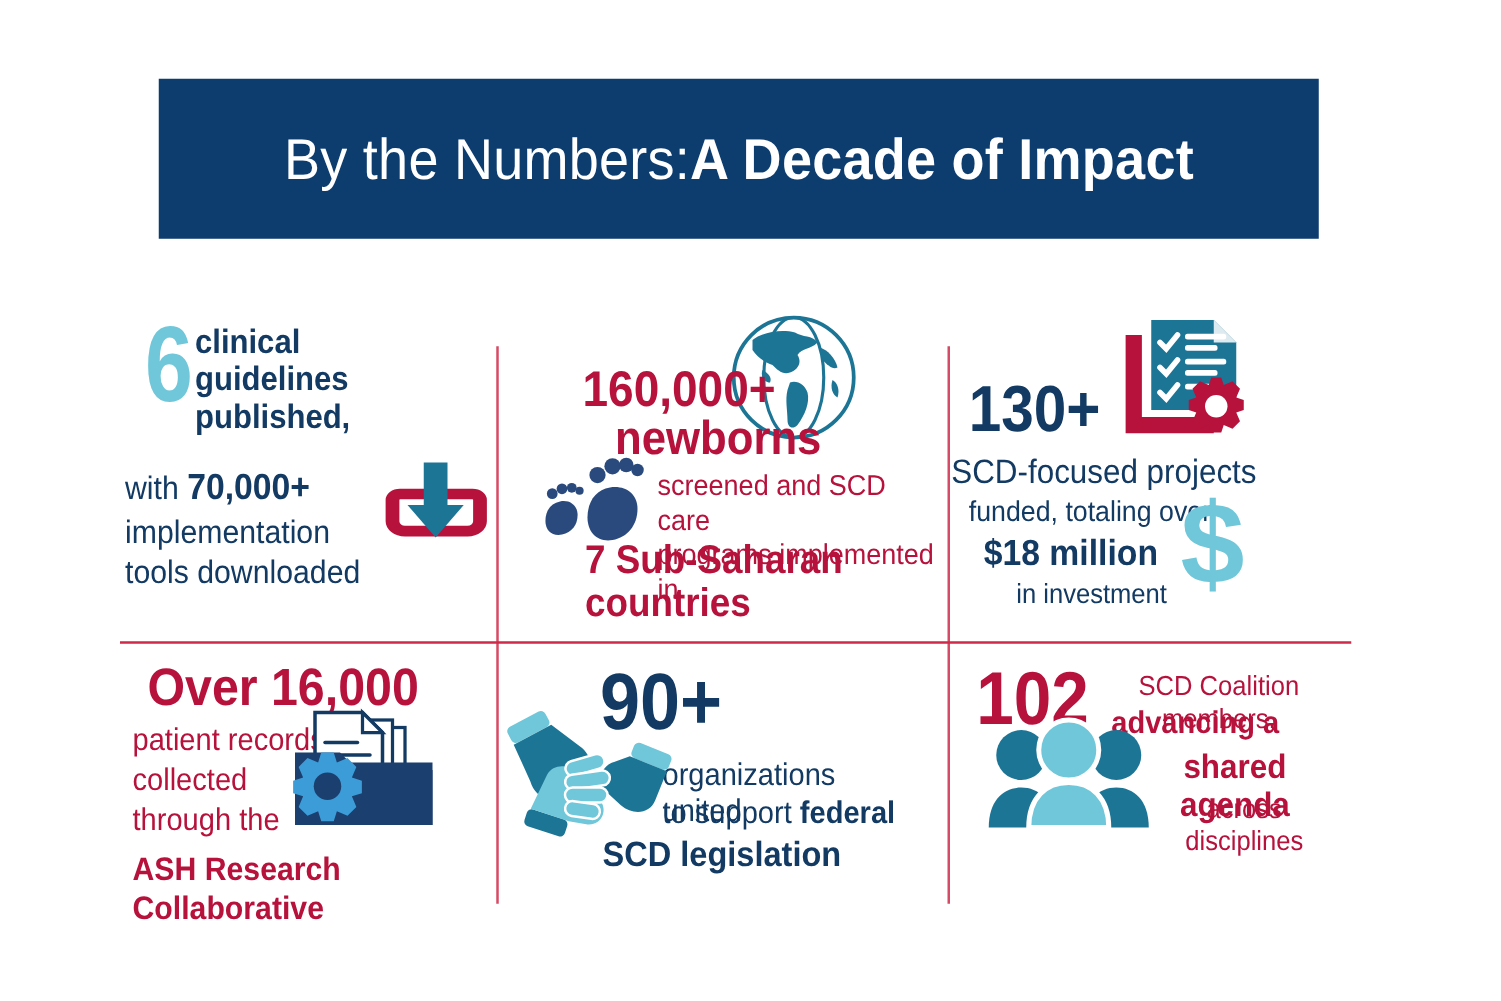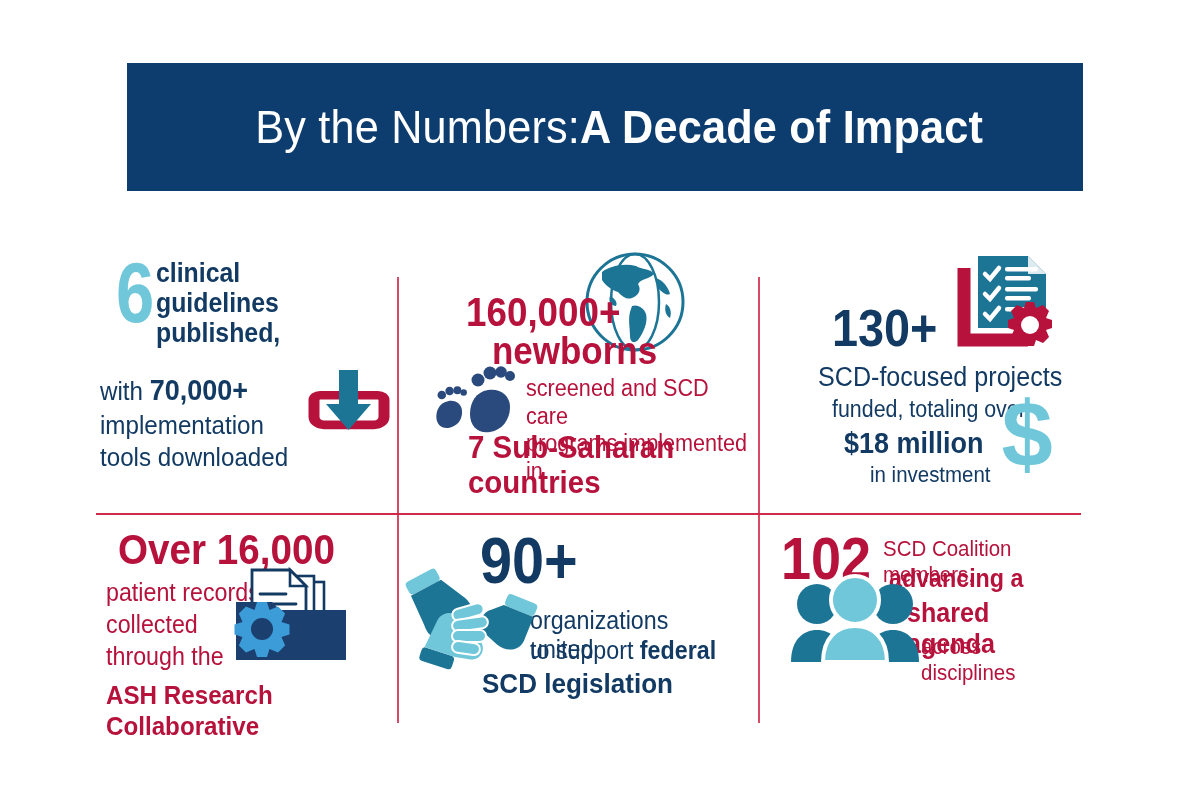--- a/index.html
+++ b/index.html
@@ -6,44 +6,44 @@
   body{
     width:1201px;height:801px;overflow:hidden;
     font-family:"Liberation Sans", sans-serif;
     -webkit-font-smoothing:antialiased;
   }
   #page{position:relative;width:1201px;height:801px;background:#fff;}
 
   
   .banner{
     position:absolute;left:127px;top:63px;width:928px;height:128px;
-    background:#0d3c6e;display:flex;align-items:center;justify-content:center;padding-left:28px;
+    background:#0d3c6e;display:flex;align-items:center;justify-content:center;
   }
   .banner-title{
     color:#ffffff;font-size:46px;line-height:1;letter-spacing:.2px;
     white-space:nowrap;font-family:"Liberation Sans Narrow","Liberation Sans",sans-serif;
     transform:scaleX(.94);transform-origin:center;
   }
   .banner-title .light{font-weight:300;}
   .banner-title .bold{font-weight:bold;}
 
   
   .grid{position:absolute;left:96px;top:250px;width:985px;height:480px;}
   .vline{position:absolute;top:27px;width:2px;height:446px;background:#cf2a4a;opacity:.85;}
   .vline.v1{left:301px;}
   .vline.v2{left:662px;}
   .hline{position:absolute;left:0;top:263px;width:985px;height:2px;background:#cf2a4a;}
 
   .cell{position:absolute;}
   .c1{left:0;   top:0;   width:290px;height:258px;}
   .c2{left:332px;top:0;  width:340px;height:258px;}
-  .c3{left:708px;top:0;  width:310px;height:258px;}
+  .c3{left:651px;top:0;  width:310px;height:258px;}
   .c4{left:0;   top:272px;width:290px;height:208px;}
   .c5{left:312px;top:272px;width:340px;height:208px;}
-  .c6{left:675px;top:272px;width:310px;height:208px;}
+  .c6{left:675px;top:272px;width:310px;height:208px;text-align:center;}
   .b{font-weight:bold;}
 
   
   .c1 .row1{position:absolute;left:20px;top:8px;display:flex;align-items:flex-start;}
   .c1 .six{font-size:86px;font-weight:bold;line-height:.8;color:#6fc7d9;
            font-family:"Liberation Sans Narrow","Liberation Sans",sans-serif;transform:scaleX(.8);transform-origin:left top;}
   .c1 .g{margin-left:-8px;font-size:27px;font-weight:bold;line-height:1.12;color:#123a63;
          font-family:"Liberation Sans Narrow","Liberation Sans",sans-serif;transform:scaleX(.92);transform-origin:left top;}
   .c1 .row2{position:absolute;left:4px;top:122px;font-size:26px;line-height:1.26;color:#123a63;
             font-family:"Liberation Sans Narrow","Liberation Sans",sans-serif;transform:scaleX(.93);transform-origin:left top;}

